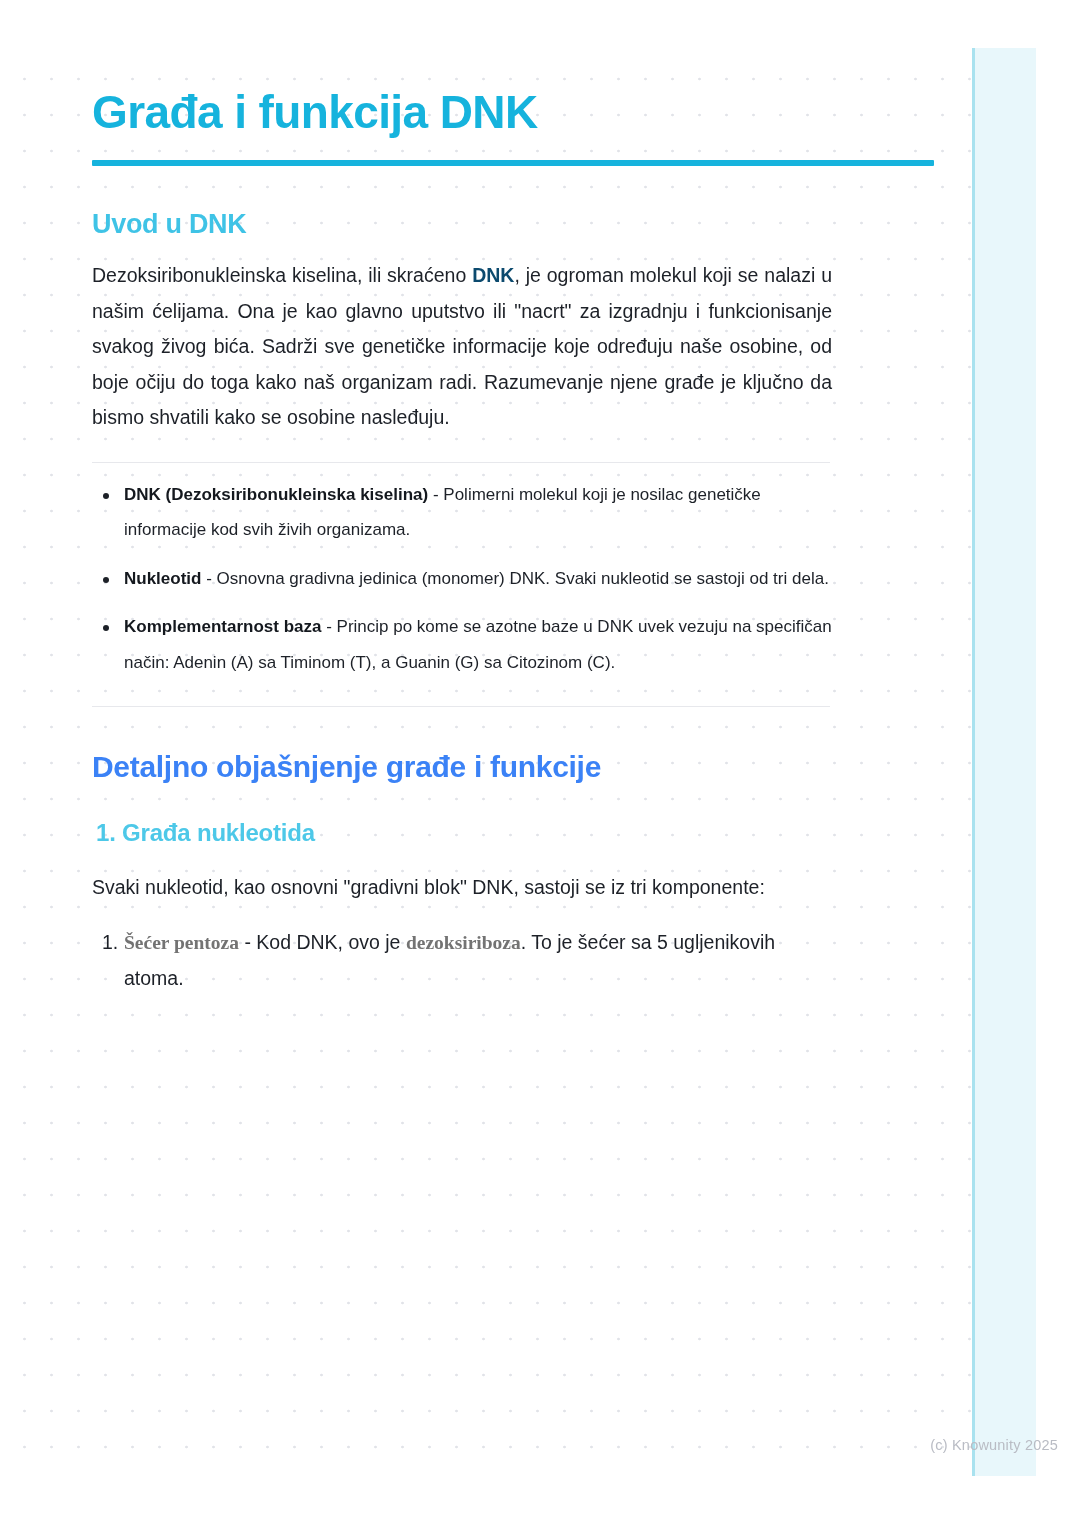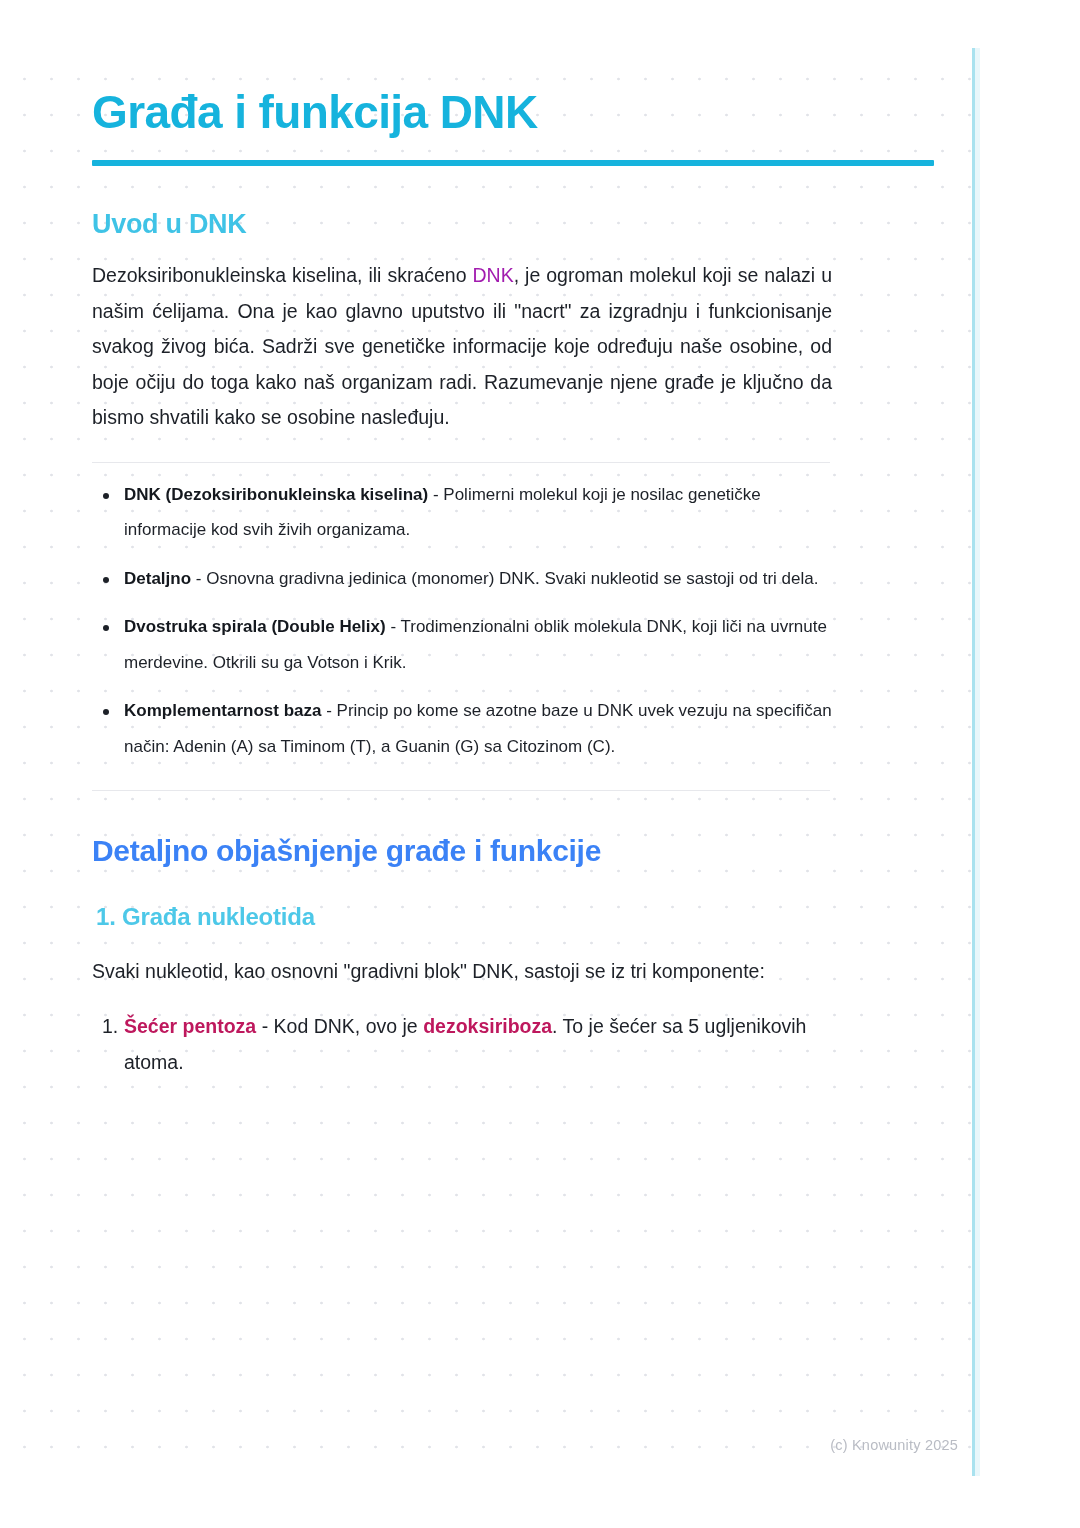--- a/index.html
+++ b/index.html
@@ -10,21 +10,21 @@
     width: 1080px;
     height: 1528px;
     background: #ffffff;
     font-family: "Liberation Sans", sans-serif;
     overflow: hidden;
   }
 
   
   .page {
     position: relative;
-    width: 980px;
+    width: 1080px;
     height: 1528px;
     background: #ffffff;
     overflow: hidden;
   }
 
   
   .dot-grid {
     position: absolute;
     left: 0;
     top: 48px;
@@ -107,21 +107,21 @@
   }
 
   p.body-text {
     margin: 0;
     padding-top: 18px;
     font-size: 19.5px;
     line-height: 35.5px;
     color: #1d2128;
     text-align: justify;
   }
-  p.body-text b { font-weight: 400; color: #a21caf; }
+  p.body-text b { font-weight: 700; color: #0c4a6e; }
 
   ul.term-list,
   ol.num-list {
     margin: 0;
     padding: 14px 0 0 0;
     list-style: none;
   }
 
   ul.term-list > li {
     position: relative;
@@ -155,21 +155,21 @@
   }
   ol.num-list > li::before {
     content: counter(numitem) ".";
     position: absolute;
     left: 10px;
     top: 0;
     font-size: 19.5px;
     line-height: 35.5px;
     color: #1d2128;
   }
-  ol.num-list > li b { font-weight: 700; color: #be185d; }
+  ol.num-list > li b { font-weight: 700; color: #737373; font-family: Liberation Serif, serif; }
 
   .divider {
     margin-top: 26px;
     width: 738px;
     height: 1px;
     background: #e7e8ec;
   }
 
   
   .watermark {
@@ -198,22 +198,21 @@
 
     <h2 class="section-title">Uvod u DNK</h2>
 
     <p class="body-text"><span>Dezoksiribonukleinska kiselina, ili skraćeno </span><b>DNK</b><span>, je ogroman molekul koji se nalazi u našim ćelijama. Ona je kao glavno uputstvo ili "nacrt" za izgradnju i funkcionisanje svakog živog bića. Sadrži sve genetičke informacije koje određuju naše osobine, od boje očiju do toga kako naš organizam radi. Razumevanje njene građe je ključno da bismo shvatili kako se osobine nasleđuju.</span></p>
 
     <div class="divider"></div>
 
 
     <ul class="term-list">
       <li><b>DNK (Dezoksiribonukleinska kiselina)</b><span> - Polimerni molekul koji je nosilac genetičke informacije kod svih živih organizama.</span></li>
-      <li><b>Detaljno</b><span> - Osnovna gradivna jedinica (monomer) DNK. Svaki nukleotid se sastoji od tri dela.</span></li>
-      <li><b>Dvostruka spirala (Double Helix)</b><span> - Trodimenzionalni oblik molekula DNK, koji liči na uvrnute merdevine. Otkrili su ga Votson i Krik.</span></li>
+      <li><b>Nukleotid</b><span> - Osnovna gradivna jedinica (monomer) DNK. Svaki nukleotid se sastoji od tri dela.</span></li>
       <li><b>Komplementarnost baza</b><span> - Princip po kome se azotne baze u DNK uvek vezuju na specifičan način: Adenin (A) sa Timinom (T), a Guanin (G) sa Citozinom (C).</span></li>
     </ul>
 
     <div class="divider"></div>
 
     <h2 class="section-title big">Detaljno objašnjenje građe i funkcije</h2>
 
     <h3 class="sub-title">1. Građa nukleotida</h3>
 
     <p class="body-text">Svaki nukleotid, kao osnovni "gradivni blok" DNK, sastoji se iz tri komponente:</p>

